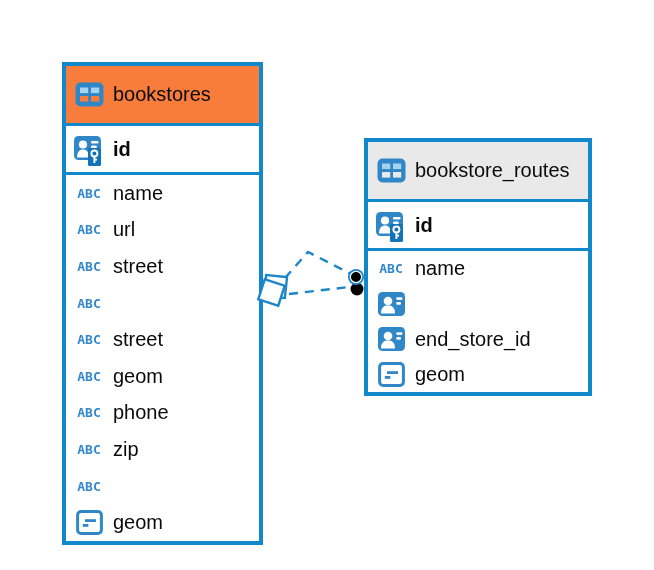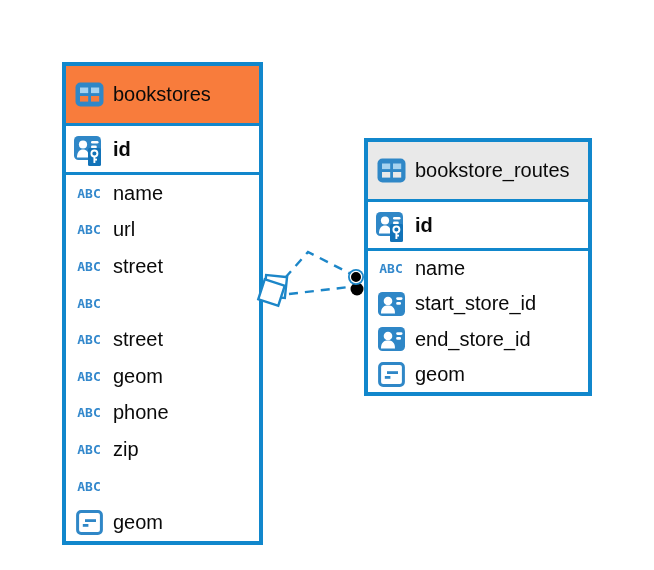--- a/index.html
+++ b/index.html
@@ -223,21 +223,20 @@
           <div class="row field-row">
             <span class="icon">
               <svg width="27" height="24" viewBox="0 0 27 24">
                 <rect x="0" y="0" width="27" height="24" rx="4.5" fill="#2F87C7"></rect>
                 <circle cx="10" cy="9" r="4.3" fill="#fff"></circle>
                 <path d="M3 21.5 C3 15.3 6.2 13.6 10 13.6 C13.8 13.6 17 15.3 17 21.5 Z" fill="#fff"></path>
                 <rect x="18.2" y="5.2" width="6.3" height="2.7" rx="1.3" fill="#fff"></rect>
                 <rect x="18.2" y="10" width="4.8" height="2.7" rx="1.3" fill="#fff"></rect>
               </svg>
             </span>
-            <span class="col-label">start_store_id</span>
           </div>
           <div class="row field-row">
             <span class="icon">
               <svg width="27" height="24" viewBox="0 0 27 24">
                 <rect x="0" y="0" width="27" height="24" rx="4.5" fill="#2F87C7"></rect>
                 <circle cx="10" cy="9" r="4.3" fill="#fff"></circle>
                 <path d="M3 21.5 C3 15.3 6.2 13.6 10 13.6 C13.8 13.6 17 15.3 17 21.5 Z" fill="#fff"></path>
                 <rect x="18.2" y="5.2" width="6.3" height="2.7" rx="1.3" fill="#fff"></rect>
                 <rect x="18.2" y="10" width="4.8" height="2.7" rx="1.3" fill="#fff"></rect>
               </svg>

